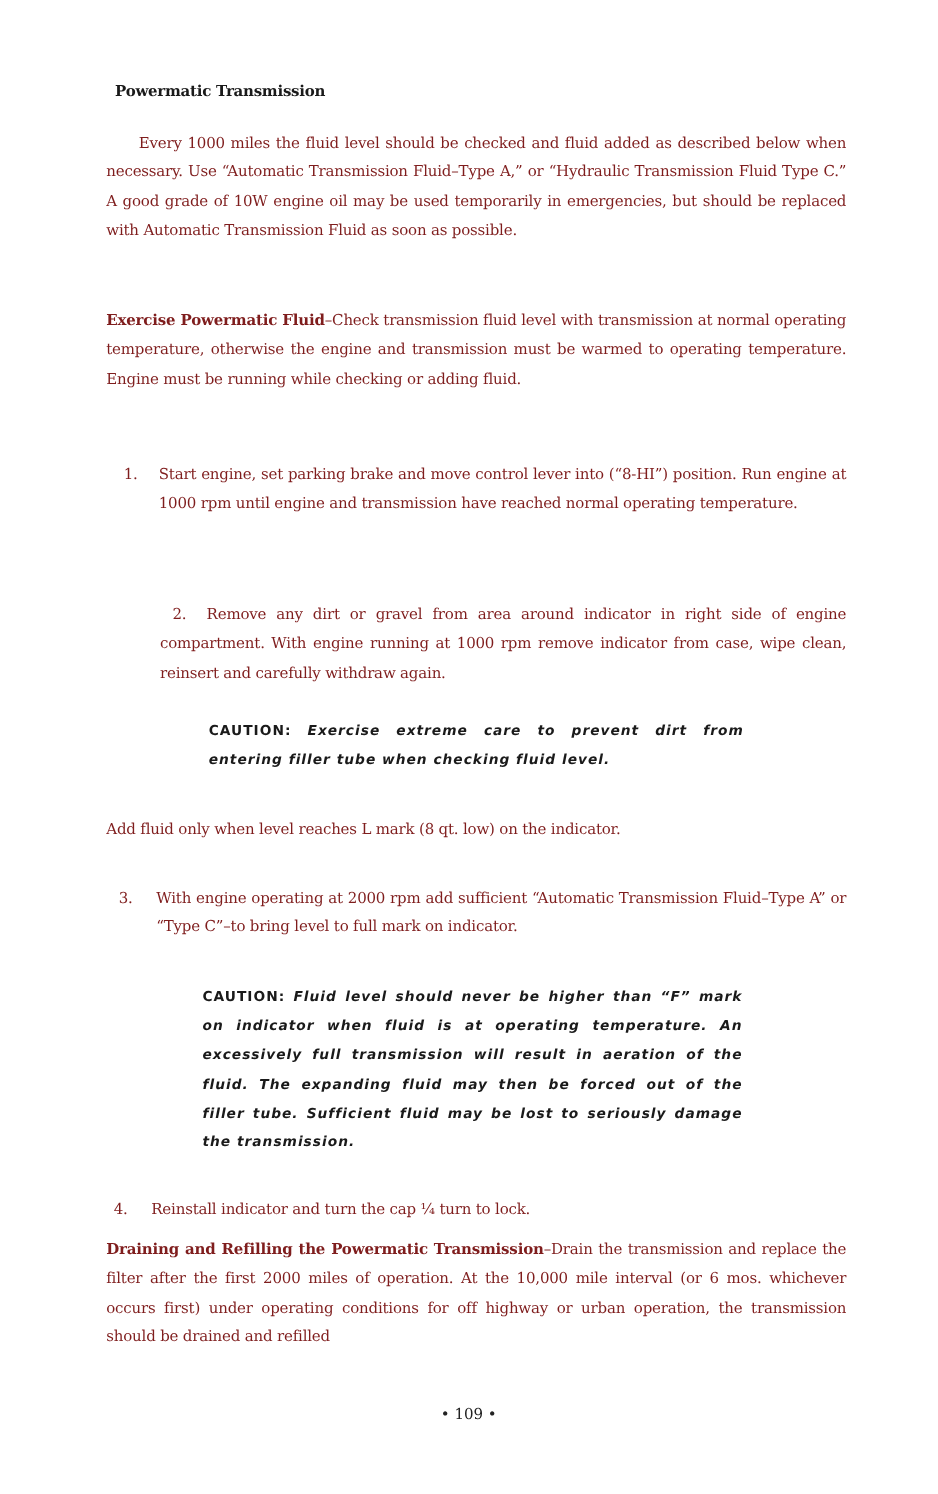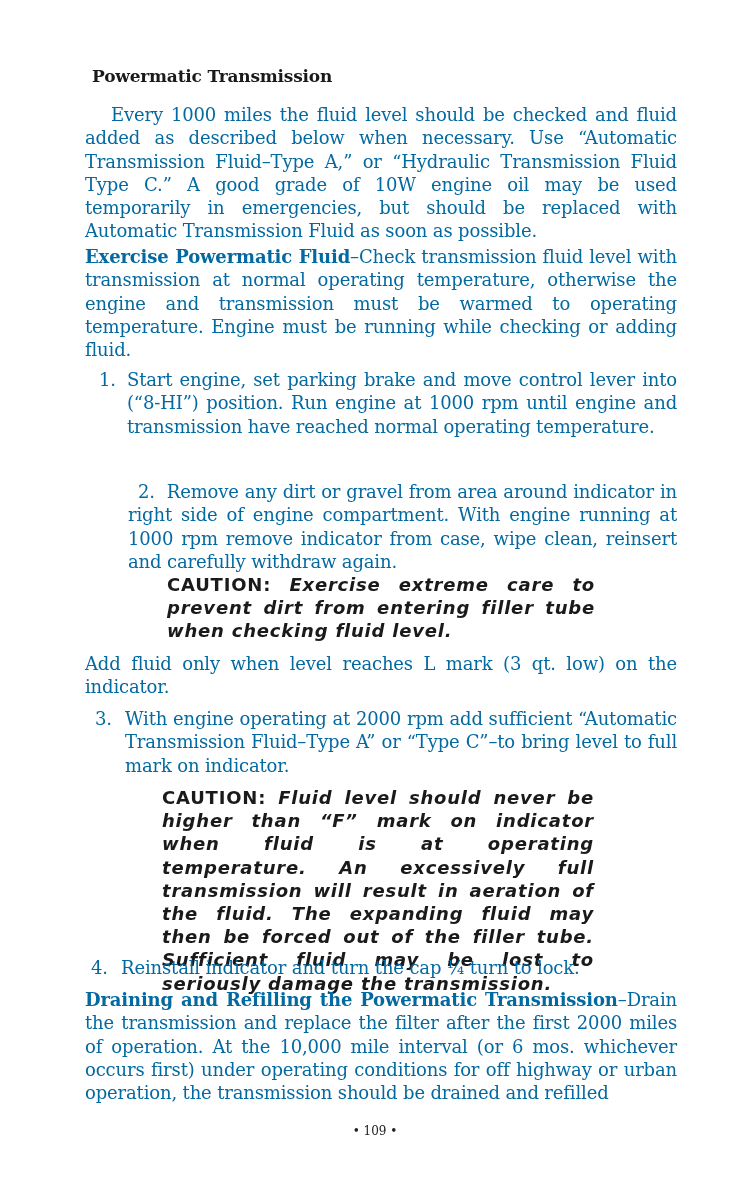--- a/index.html
+++ b/index.html
@@ -8,39 +8,39 @@
       background: #ffffff;
       position: relative;
       overflow: hidden;
       color: #1a1a1a;
       font-family: "DejaVu Serif", serif;
     }
     .page { position: absolute; left: 0; top: 0; width: 750px; height: 1195px; }
     .blk { position: absolute; margin: 0; }
     .body {
       font-family: "DejaVu Serif", serif;
-      font-size: 18px;
+      font-size: 12px;
       line-height: 23.3px;
       text-align: justify;
       letter-spacing: -0.15px;
-      color: #0369a1;
+      color: #7f1d1d;
     }
     .heading {
       font-family: "DejaVu Serif", serif;
       font-weight: bold;
-      font-size: 17px;
+      font-size: 12px;
       letter-spacing: -0.2px;
       text-align: right;
     }
     .runin { font-weight: bold; }
     .caution {
       font-family: "DejaVu Sans", sans-serif;
       font-style: italic;
       font-weight: bold;
-      font-size: 18px;
+      font-size: 11px;
       line-height: 23.2px;
       text-align: justify;
       letter-spacing: 0.8px;
       color: #1a1a1a;
     }
     .caution .lbl { font-style: normal; letter-spacing: 0.8px; }
     .num { position: absolute; }
     .item-text { text-align: justify; }
     .pagenum {
       font-family: "DejaVu Serif", serif;
@@ -62,21 +62,21 @@
 
   <div class="blk body" style="left:85px; top:368px; width:592px;">
     <span class="num" style="left:14px; top:0;">1.</span>
     <p class="item-text" style="margin:0 0 0 42px;">Start engine, set parking brake and move control lever into (“8-HI”) position. Run engine at 1000 rpm until engine and transmission have reached normal operating temperature.</p>
   </div>
 
   <p class="blk body" style="left:128px; top:480px; width:549px; text-indent:10px;"><span>2.</span>&nbsp;&nbsp;<span>Remove any dirt or gravel from area around indicator in right side of engine compartment. With engine running at 1000 rpm remove indicator from case, wipe clean, reinsert and carefully withdraw again.</span></p>
 
   <p class="blk caution" style="left:167px; top:573px; width:428px;"><span class="lbl">CAUTION:</span> <span>Exercise extreme care to prevent dirt from entering filler tube when checking fluid level.</span></p>
 
-  <p class="blk body" style="left:85px; top:652px; width:592px;">Add fluid only when level reaches L mark (3 qt. low) on the indicator.</p>
+  <p class="blk body" style="left:85px; top:652px; width:592px;">Add fluid only when level reaches L mark (8 qt. low) on the indicator.</p>
 
   <div class="blk body" style="left:85px; top:707px; width:592px;">
     <span class="num" style="left:10px; top:0;">3.</span>
     <p class="item-text" style="margin:0 0 0 40px;">With engine operating at 2000 rpm add sufficient “Automatic Transmission Fluid–Type A” or “Type C”–to bring level to full mark on indicator.</p>
   </div>
 
   <p class="blk caution" style="left:162px; top:786px; width:432px;"><span class="lbl">CAUTION:</span> <span>Fluid level should never be higher than “F” mark on indicator when fluid is at operating temperature. An excessively full transmission will result in aeration of the fluid. The expanding fluid may then be forced out of the filler tube. Sufficient fluid may be lost to seriously damage the transmission.</span></p>
 
   <div class="blk body" style="left:85px; top:956px; width:592px;">
     <span class="num" style="left:6px; top:0;">4.</span>

